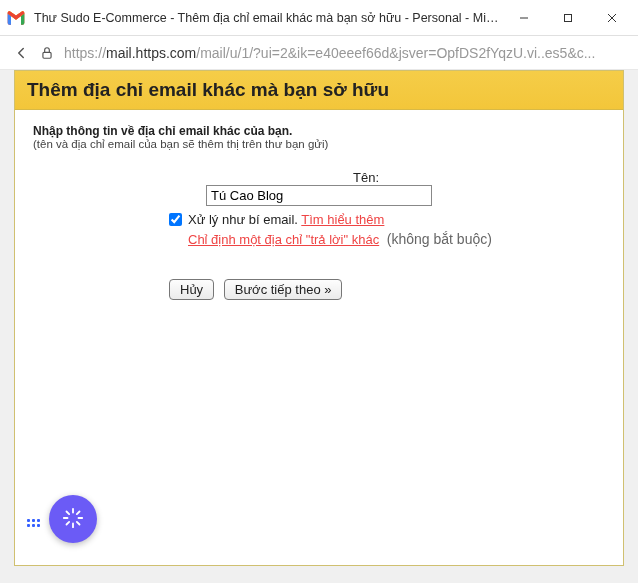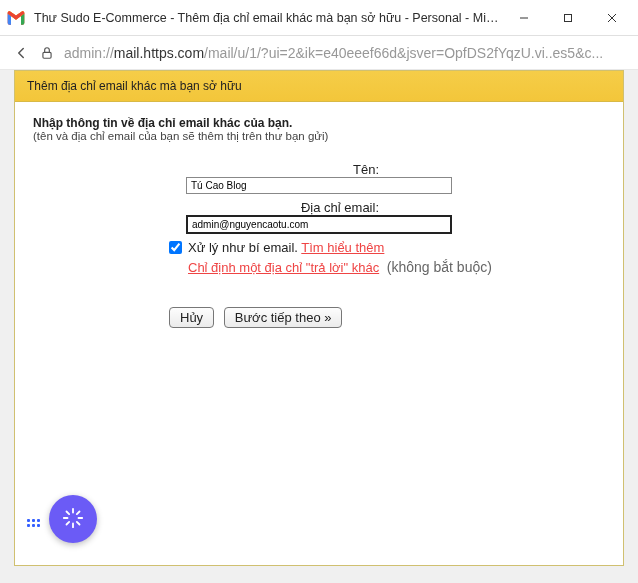--- a/index.html
+++ b/index.html
@@ -80,22 +80,22 @@
     background: #ffffff;
     position: relative;
     display: flex;
     flex-direction: column;
   }
   .main-header {
     background: #f4d35e;
     background: linear-gradient(#f5cd48,#f3c63a);
     border-bottom: 1px solid #d8b946;
     padding: 8px 12px;
-    font-size: 12px;
-    font-weight: normal;
+    font-size: 19px;
+    font-weight: bold;
     color: #222;
   }
   .main-content {
     padding: 14px 18px;
     flex: 1 1 auto;
   }
   .instruction { margin-bottom: 4px; }
   .instruction .headline {
     font-weight: bold;
     font-size: 12px;
@@ -116,23 +116,23 @@
     flex-direction: column;
   }
   .flabel {
     width: 136px;
     text-align: right;
     padding-right: 8px;
     font-size: 13px;
     color: #222;
   }
   .finput input[type=text] {
-    width: 266px;
+    width: 226px;
     padding: 2px 4px;
-    font-size: 10px;
+    font-size: 13px;
     font-family: Arial, sans-serif;
     border: 1px solid #888;
     background: #fff;
   }
   .finput input.active {
     border: 2px solid #222;
   }
   .checkline {
     display: flex;
     align-items: flex-start;
@@ -238,43 +238,37 @@
         <polyline points="15 18 9 12 15 6"></polyline>
       </svg>
   </span>
   <span class="lock-icon">
     <svg width="14" height="14" viewBox="0 0 24 24" fill="none" stroke="#555" stroke-width="2">
         <rect x="5" y="11" width="14" height="10" rx="2"></rect>
         <path d="M8 11V7a4 4 0 0 1 8 0v4"></path>
       </svg>
   </span>
   <span class="url">
-    <span>admin://</span><span class="host">mail.https.com</span><span>/mail/u/1/?ui=2&amp;ik=e40eeef66d&amp;jsver=OpfDS2fYqzU.vi..es5&amp;c...</span>
+    <span>https://</span><span class="host">mail.https.com</span><span>/mail/u/1/?ui=2&amp;ik=e40eeef66d&amp;jsver=OpfDS2fYqzU.vi..es5&amp;c...</span>
   </span>
 </div>
 
 <div class="main">
   <div class="main-header">Thêm địa chỉ email khác mà bạn sở hữu</div>
   <div class="main-content">
     <div class="instruction">
       <div class="headline">Nhập thông tin về địa chỉ email khác của bạn.</div>
       <div class="subline">(tên và địa chỉ email của bạn sẽ thêm thị trên thư bạn gửi)</div>
     </div>
 
     <div class="form">
       <div class="frow">
         <div class="flabel">Tên:</div>
         <div class="finput">
           <input type="text" value="Tú Cao Blog" style="">
-        </div>
-      </div>
-      <div class="frow">
-        <div class="flabel">Địa chỉ email:</div>
-        <div class="finput">
-          <input type="text" class="active" value="admin@nguyencaotu.com" style="">
         </div>
       </div>
 
       <div class="checkline">
         <div class="indent"></div>
         <input type="checkbox" class="ck" checked="" style="">
         <div class="cktext">
           <span>Xử lý như bí email.</span>
           <a href="#">Tìm hiểu thêm</a>
           <div class="replyline">

